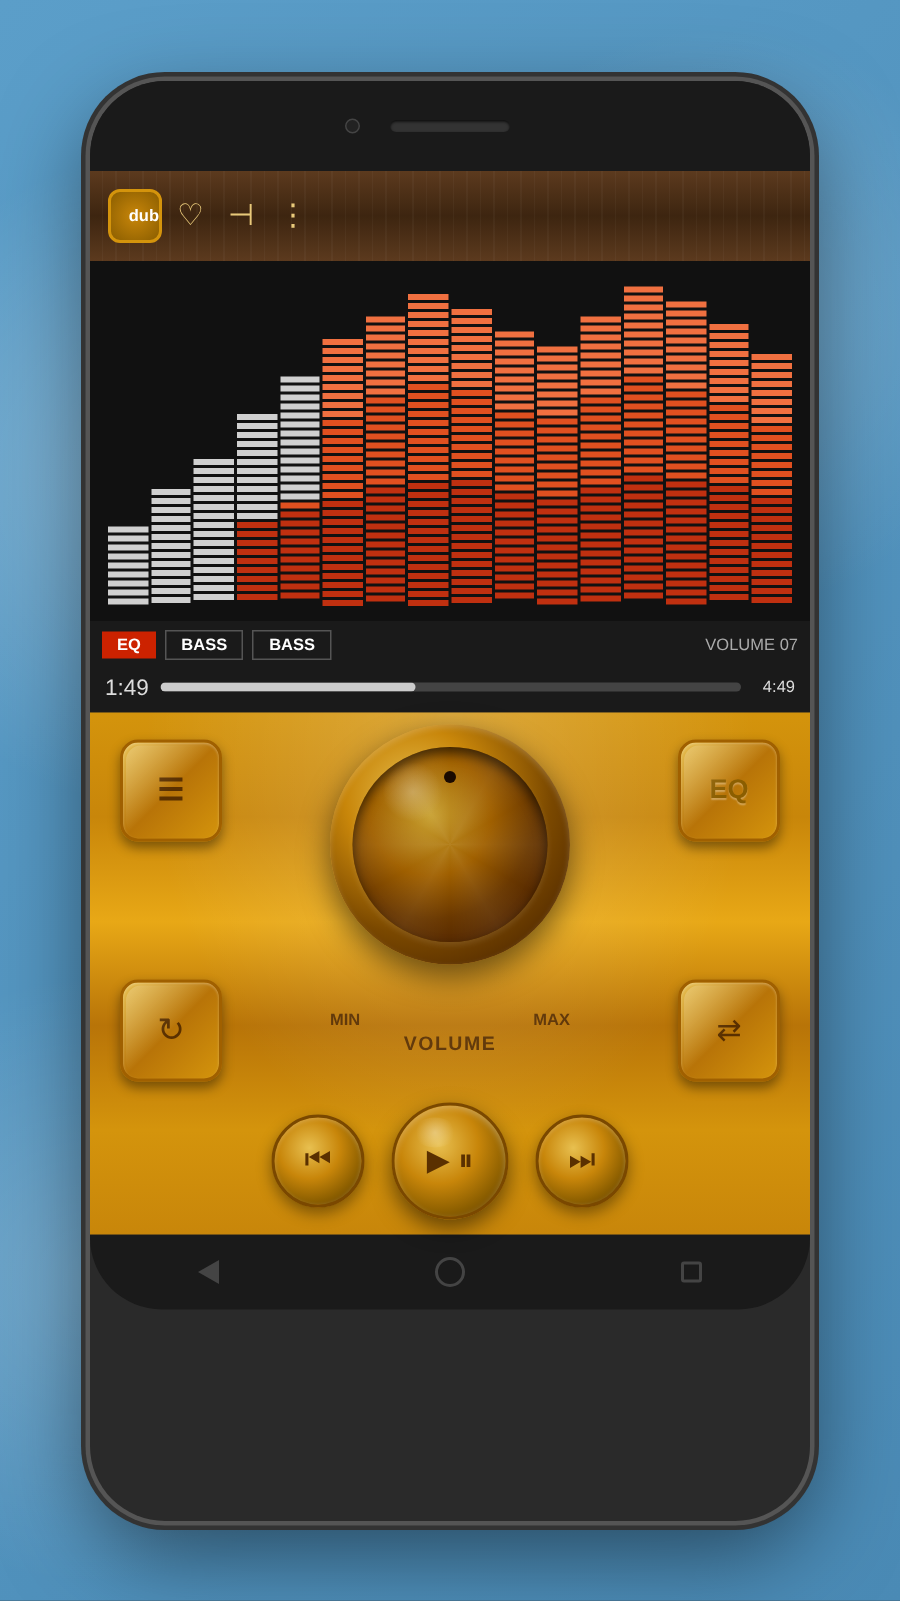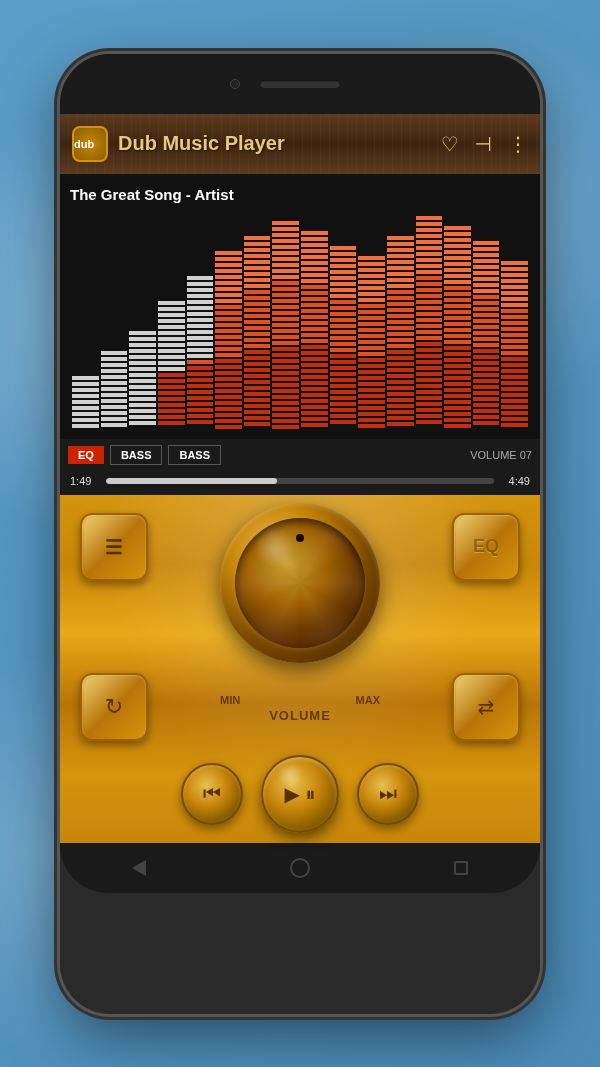--- a/index.html
+++ b/index.html
@@ -76,21 +76,21 @@
       background: repeating-linear-gradient(90deg, transparent 0px, transparent 8px, rgba(255,255,255,0.03) 8px, rgba(255,255,255,0.03) 9px);
     }
     .dub-logo {
       width: 36px;
       height: 36px;
       border-radius: 8px;
       background: radial-gradient(circle, #c8860a, #8b5e00);
       border: 2px solid #d4940c;
       display: flex;
       align-items: center;
-      justify-content: flex-start;
+      justify-content: flex-end;
       font-size: 11px;
       font-weight: bold;
       color: #fff;
       z-index: 1;
       flex-shrink: 0;
     }
     .app-title {
       color: #e8c97a;
       font-size: 20px;
       font-weight: bold;
@@ -151,21 +151,21 @@
     }
     .progress-bar-section {
       background: #1a1a1a;
       padding: 4px 10px 8px;
       display: flex;
       align-items: center;
       gap: 8px;
     }
     .time-label {
       color: #ddd;
-      font-size: 11px;
+      font-size: 15px;
       min-width: 28px;
     }
     .progress-track {
       flex: 1;
       height: 6px;
       background: #444;
       border-radius: 3px;
       overflow: hidden;
     }
     .progress-fill {
@@ -428,30 +428,28 @@
   <div class="phone-top-bar">
     <div class="front-camera"></div>
     <div class="speaker-grille"></div>
     <div style="width:10px;height:10px;"></div>
   </div>
 
   <div class="top-bar">
     <div class="dub-logo">
       <span>dub</span>
     </div>
-    <span class="app-title">Dub Music Player</span>
     <div class="top-icons">
       <span class="top-icon">♡</span>
       <span class="top-icon">⊣</span>
       <span class="top-icon">⋮</span>
     </div>
   </div>
 
   <div class="eq-section">
-    <div class="song-title">The Great Song - Artist</div>
     <div class="bars-wrapper" id="eq-bars-container">
         <div class="bar-col" style="height: 55px;">
           <div class="bar-segment" style="background: rgb(208, 208, 208); height: 4px; margin-bottom: 1px;"></div>
           <div class="bar-segment" style="background: rgb(208, 208, 208); height: 4px; margin-bottom: 1px;"></div>
           <div class="bar-segment" style="background: rgb(208, 208, 208); height: 4px; margin-bottom: 1px;"></div>
           <div class="bar-segment" style="background: rgb(208, 208, 208); height: 4px; margin-bottom: 1px;"></div>
           <div class="bar-segment" style="background: rgb(208, 208, 208); height: 4px; margin-bottom: 1px;"></div>
           <div class="bar-segment" style="background: rgb(208, 208, 208); height: 4px; margin-bottom: 1px;"></div>
           <div class="bar-segment" style="background: rgb(208, 208, 208); height: 4px; margin-bottom: 1px;"></div>
           <div class="bar-segment" style="background: rgb(208, 208, 208); height: 4px; margin-bottom: 1px;"></div>

